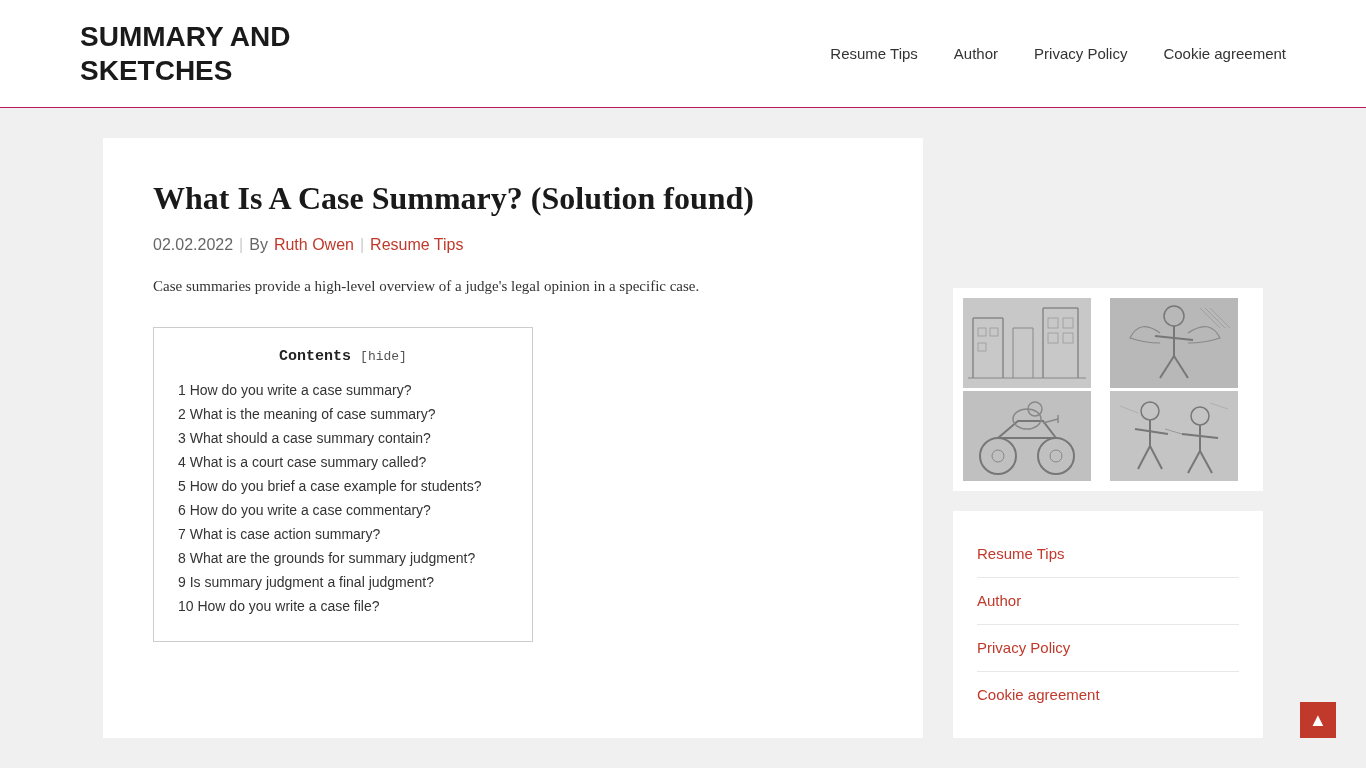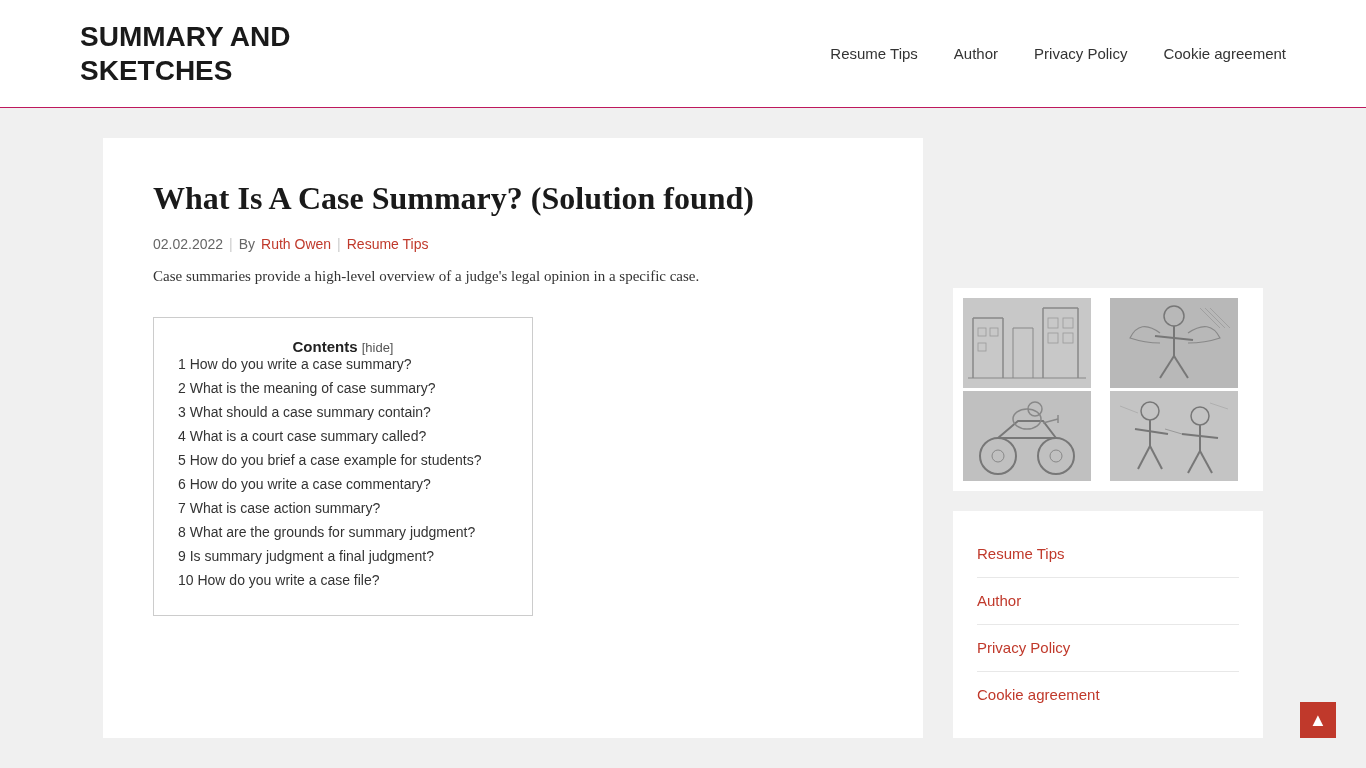--- a/index.html
+++ b/index.html
@@ -53,23 +53,23 @@
     .article-title {
       font-family: Georgia, serif;
       font-size: 32px;
       font-weight: bold;
       color: #1a1a1a;
       line-height: 1.3;
       margin-bottom: 16px;
     }
     .article-meta {
       font-family: Arial, sans-serif;
-      font-size: 14px;
+      font-size: 16px;
       color: #666;
-      margin-bottom: 12px;
+      margin-bottom: 20px;
       display: flex;
       align-items: center;
       gap: 6px;
     }
     .article-meta a {
       color: #c0392b;
       text-decoration: none;
     }
     .article-meta .separator {
       color: #ccc;
@@ -84,24 +84,25 @@
     
     .toc-box {
       border: 1px solid #ccc;
       background: #fff;
       padding: 20px 24px;
       display: inline-block;
       min-width: 380px;
       max-width: 520px;
     }
     .toc-title {
-      font-family: Liberation Sans, sans-serif;
+      font-family: Liberation Mono, monospace;
       font-size: 15px;
       font-weight: bold;
       text-align: center;
+      margin-bottom: 16px;
       color: #222;
     }
     .toc-title a {
       color: #555;
       text-decoration: none;
       font-size: 13px;
       font-weight: normal;
     }
     .toc-list {
       list-style: none;

